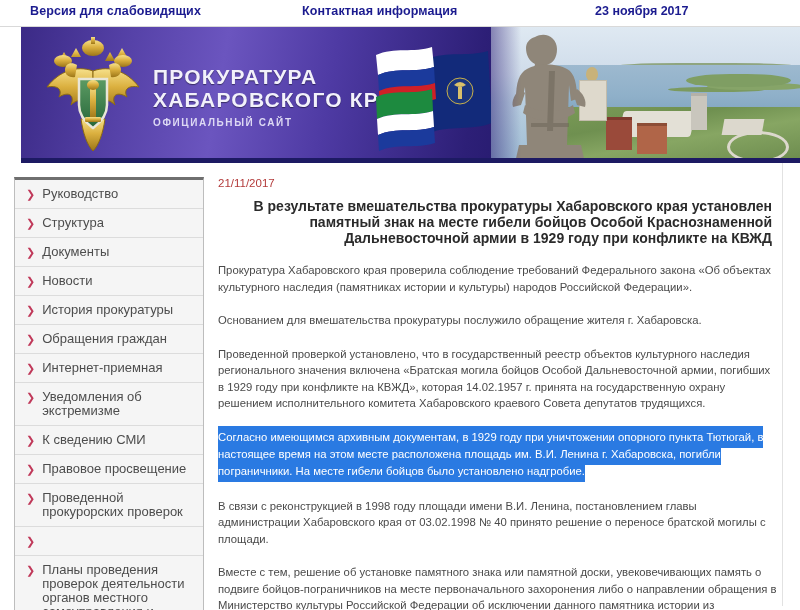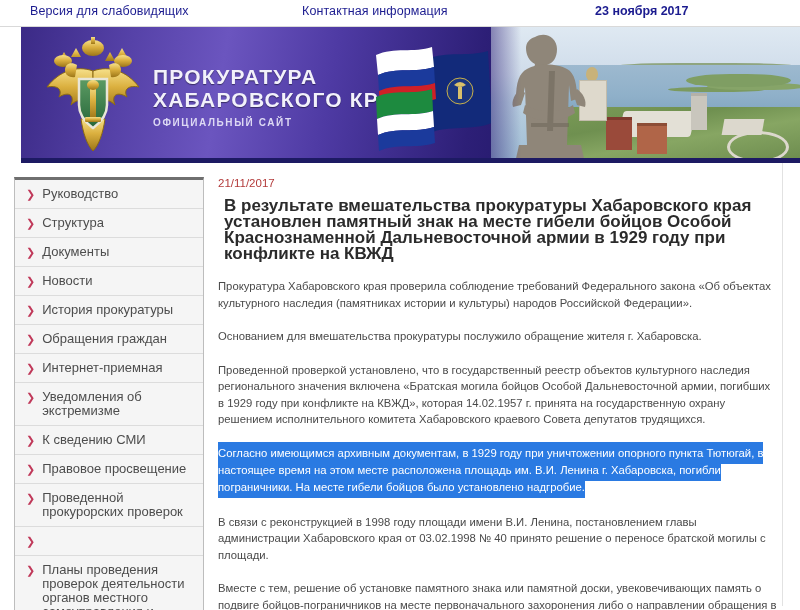--- a/index.html
+++ b/index.html
@@ -25,21 +25,21 @@
   }
   .topbar-inner {
     position: relative;
     width: 800px;
     height: 26px;
   }
   .topbar a {
     position: absolute;
     top: 4px;
     font-size: 12.5px;
-    font-weight: normal;
+    font-weight: bold;
     color: #1b1b8f;
     text-decoration: none;
     letter-spacing: .1px;
     white-space: nowrap;
   }
   .topbar a.tb-1 { left: 30px; }
   .topbar a.tb-2 { left: 302px; }
   .topbar .tb-date {
     position: absolute;
     top: 4px;
@@ -235,25 +235,25 @@
     color: #4a4a4a;
     letter-spacing: .2px;
     margin-bottom: 14px;
   }
   .news-date {
     font-size: 11.5px;
     color: #b33a3a;
     margin-bottom: 9px;
   }
   .news-headline {
-    font-size: 17px;
+    font-size: 14px;
     font-weight: bold;
     color: #2b2b2b;
     line-height: 16px;
-    text-align: left;
+    text-align: right;
     margin: 0 6px 16px 6px;
   }
   .para {
     font-size: 11.3px;
     line-height: 16.5px;
     color: #4a4a4a;
     margin: 0 0 17px 0;
     text-align: left;
   }
   .para-hl {

